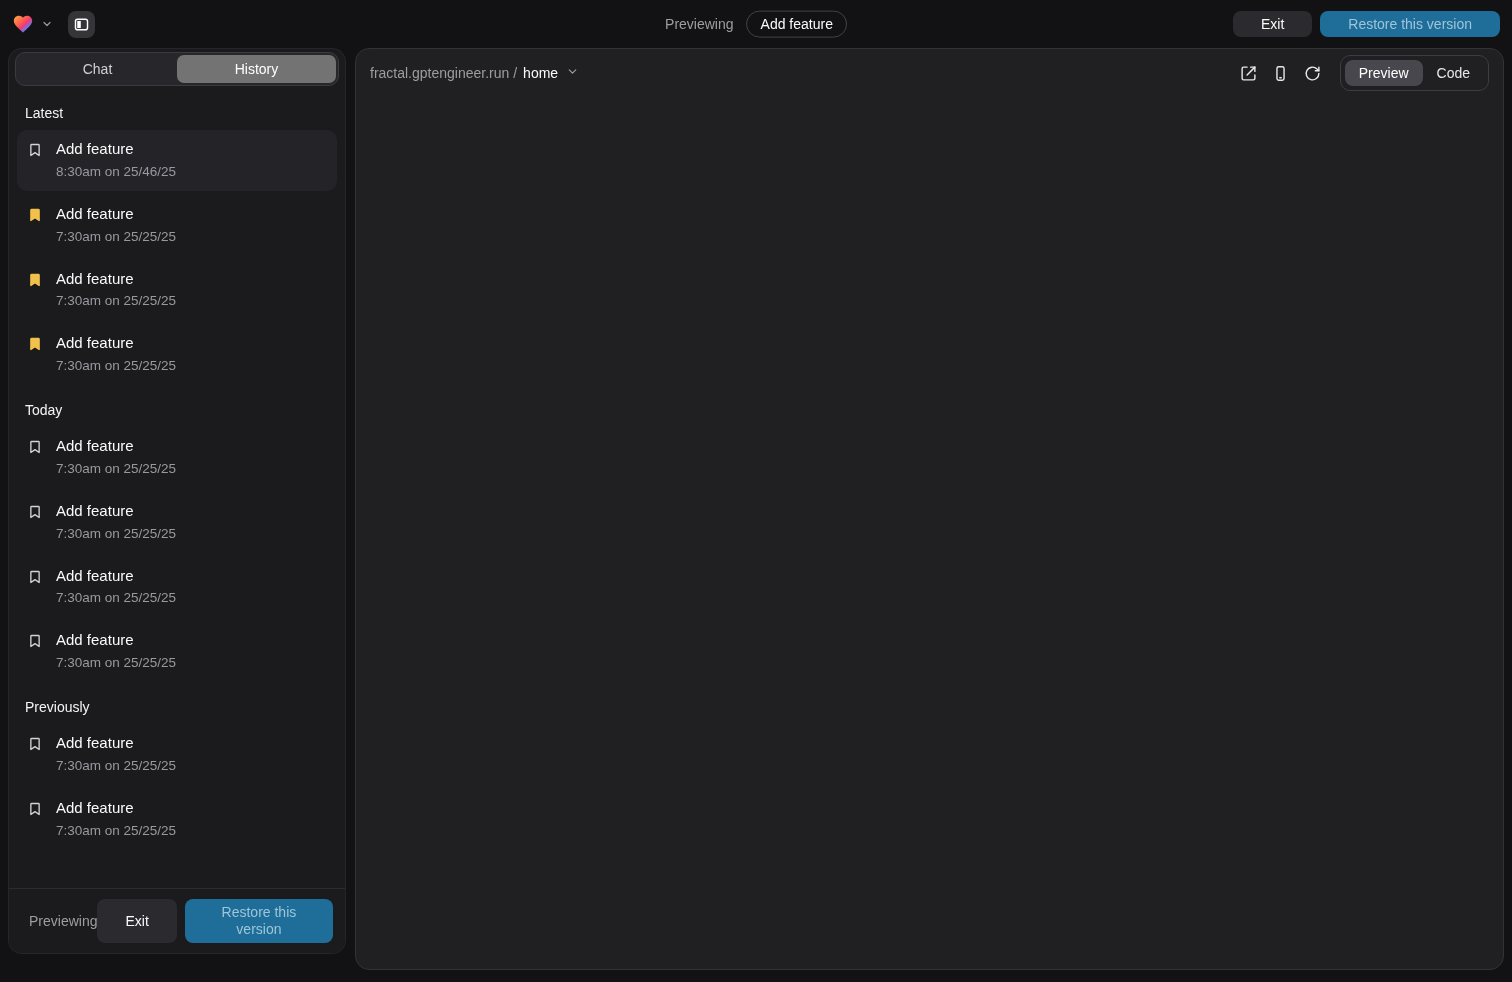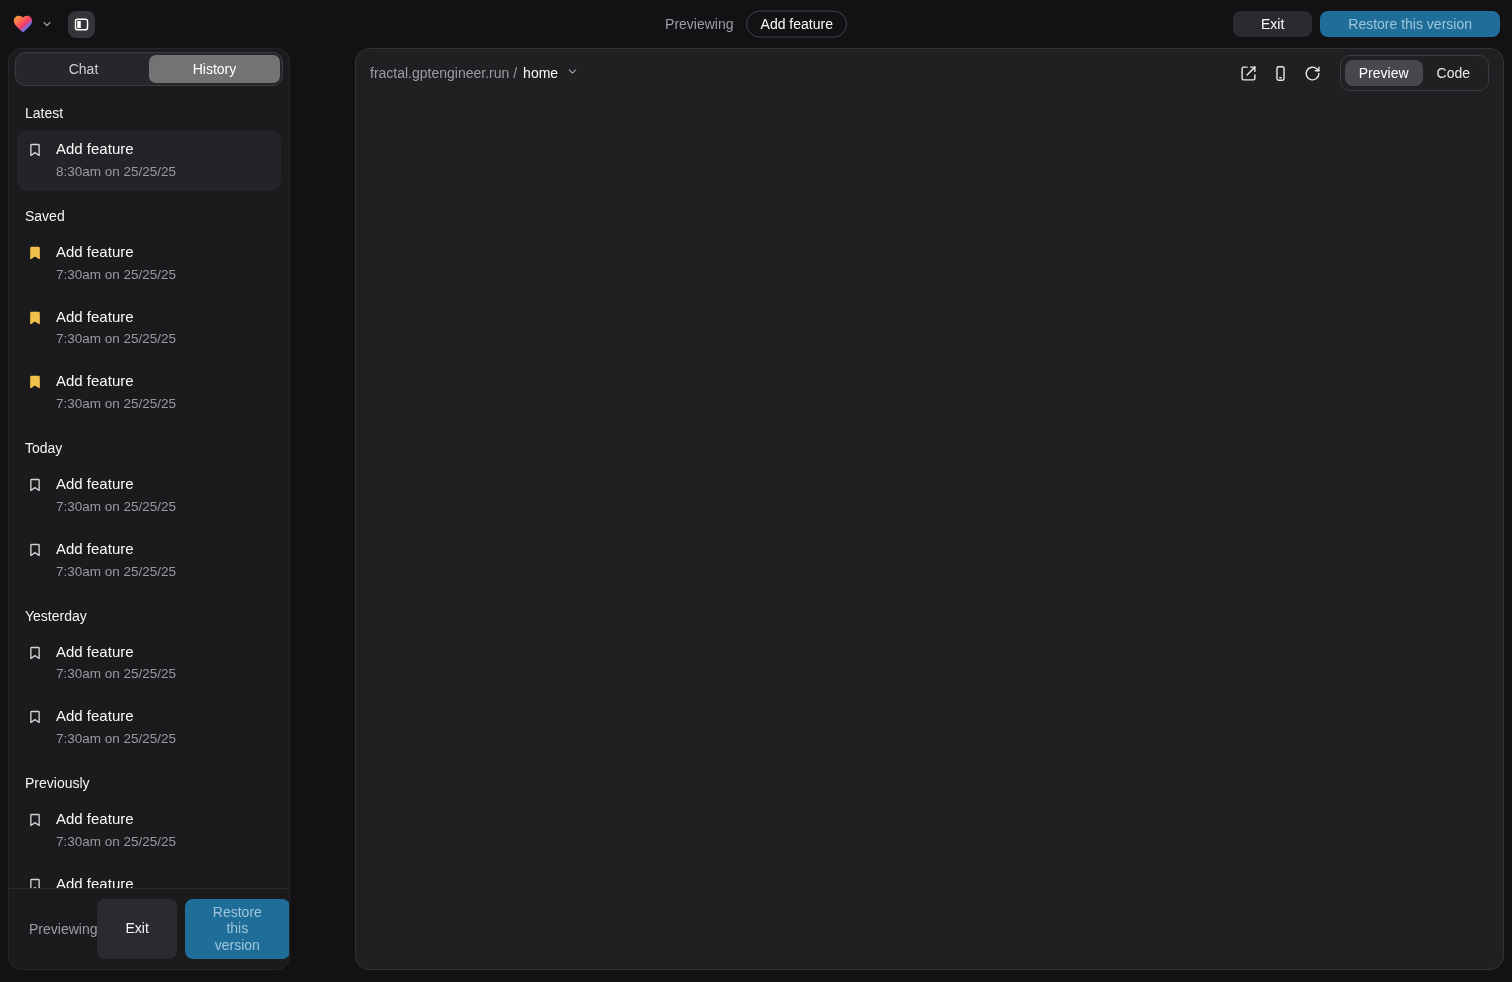--- a/index.html
+++ b/index.html
@@ -39,21 +39,21 @@
   .topbar-right { display:flex; align-items:center; gap:8px; }
   .btn {
     border:none; border-radius:8px; font-size:14px; line-height:1.2;
     padding:5px 28px; font-weight:500;
   }
   .btn-dark { background:#2b2b2f; color:#fafafa; }
   .btn-blue { background:var(--accent-blue,#1f6d99); color:var(--accent-blue-text,#9fc5d9); }
 
   
   .sidebar {
-    position:absolute; left:8px; top:48px; width:282px; bottom:12px;
+    position:absolute; left:8px; top:48px; width:338px; bottom:28px;
     background:#1b1b1e; border:1px solid rgba(255,255,255,0.05);
     border-radius:14px; display:flex; flex-direction:column; overflow:hidden;
   }
   .tabs {
     margin:3px 6px 0; background:#27272b; border:1px solid #3a3a40;
     border-radius:10px; padding:2px; display:flex; height:34px; flex:none;
   }
   .tab {
     flex:1; border:none; background:transparent; color:#cfcfd4;
     font-size:14px; border-radius:7px;
@@ -168,28 +168,27 @@
     <div class="section-title">Latest</div>
     <div class="section-items">
   <div class="item selected">
     <span class="bookmark">
       <svg viewBox="0 0 24 24" width="16" height="16">
         <path d="M6.8 3.8h10.4a1 1 0 0 1 1 1v15.4L12 16l-6.2 4.2V4.8a1 1 0 0 1 1-1z"></path>
       </svg>
     </span>
     <div class="item-text">
       <div class="item-title">Add feature</div>
-      <div class="item-time">8:30am on 25/25/25</div>
-    </div>
-  </div>
-</div>
-  </section>
-
-  <section class="section">
-    <div class="section-title">Saved</div>
+      <div class="item-time">8:30am on 25/46/25</div>
+    </div>
+  </div>
+</div>
+  </section>
+
+  <section class="section">
     <div class="section-items">
   <div class="item saved">
     <span class="bookmark">
       <svg viewBox="0 0 24 24" width="16" height="16">
         <path d="M6.8 3.8h10.4a1 1 0 0 1 1 1v15.4L12 16l-6.2 4.2V4.8a1 1 0 0 1 1-1z"></path>
       </svg>
     </span>
     <div class="item-text">
       <div class="item-title">Add feature</div>
       <div class="item-time">7:30am on 25/25/25</div>
@@ -245,21 +244,20 @@
     </span>
     <div class="item-text">
       <div class="item-title">Add feature</div>
       <div class="item-time">7:30am on 25/25/25</div>
     </div>
   </div>
 </div>
   </section>
 
   <section class="section">
-    <div class="section-title">Yesterday</div>
     <div class="section-items">
   <div class="item">
     <span class="bookmark">
       <svg viewBox="0 0 24 24" width="16" height="16">
         <path d="M6.8 3.8h10.4a1 1 0 0 1 1 1v15.4L12 16l-6.2 4.2V4.8a1 1 0 0 1 1-1z"></path>
       </svg>
     </span>
     <div class="item-text">
       <div class="item-title">Add feature</div>
       <div class="item-time">7:30am on 25/25/25</div>

